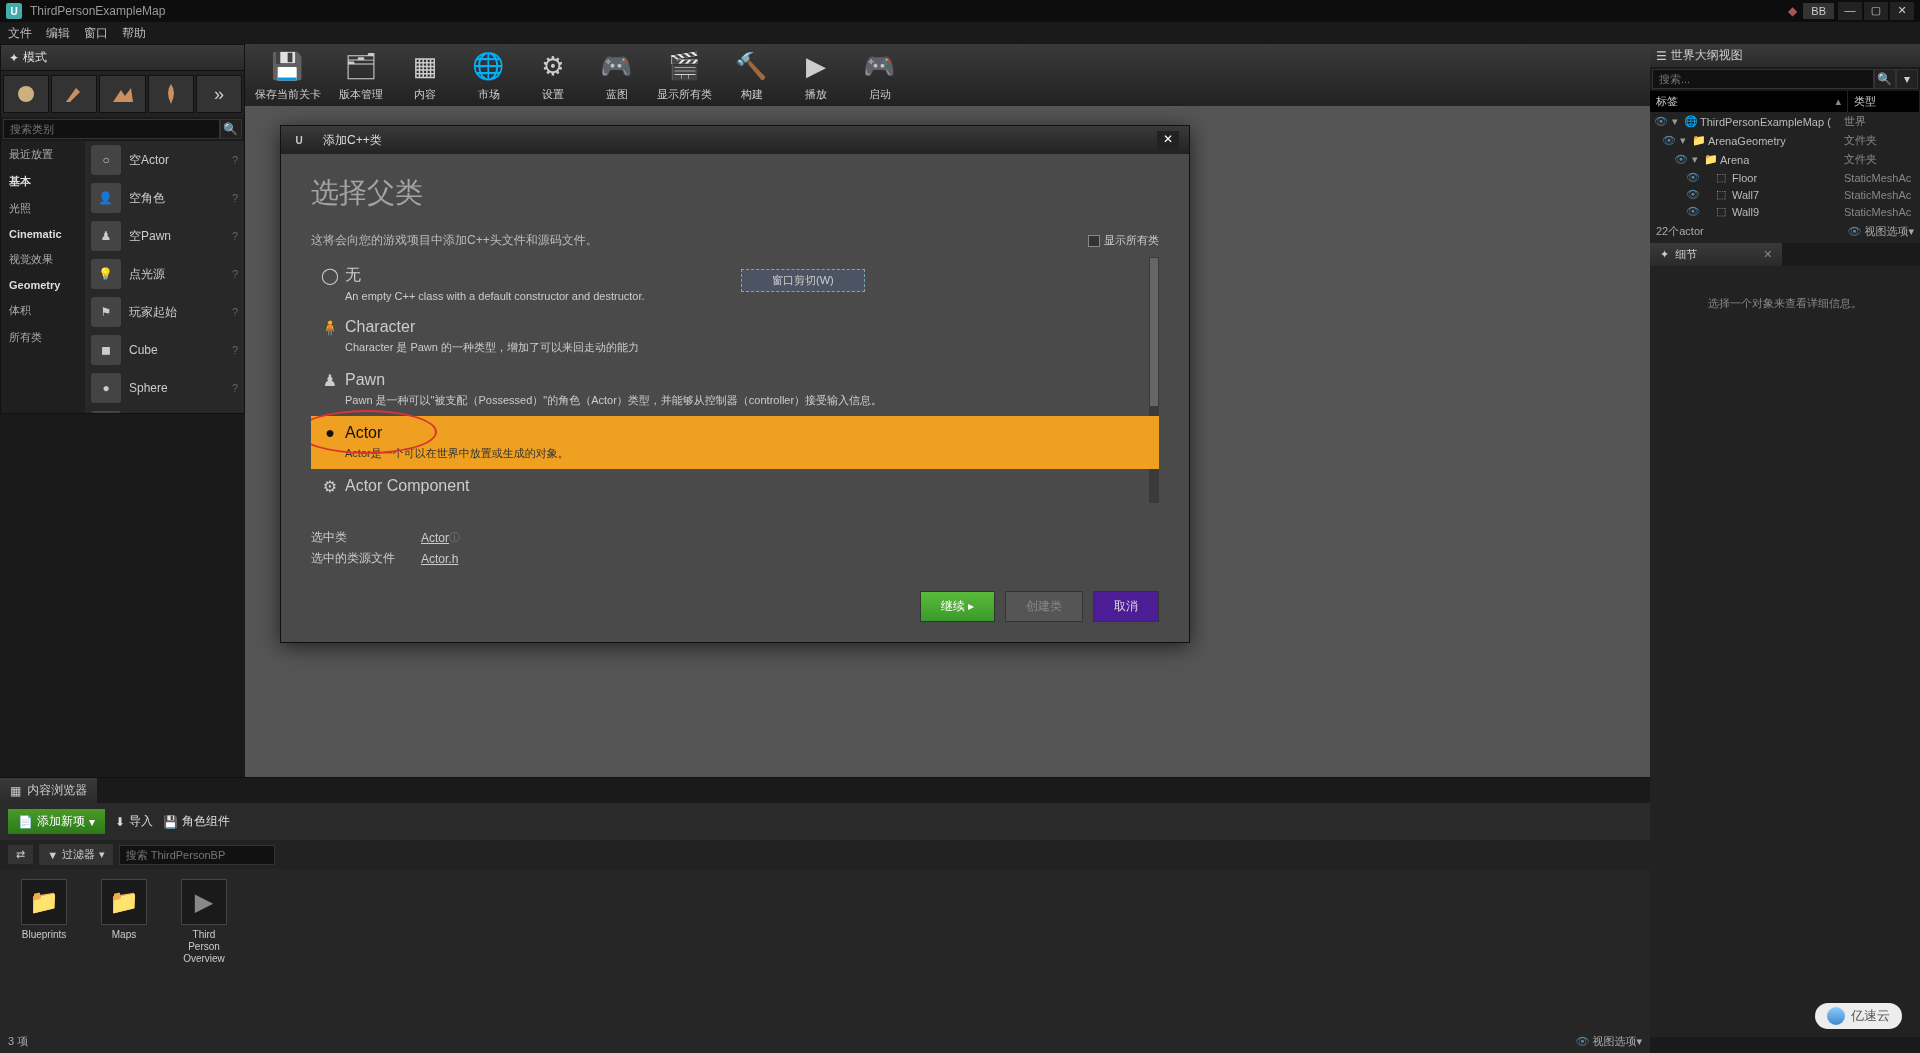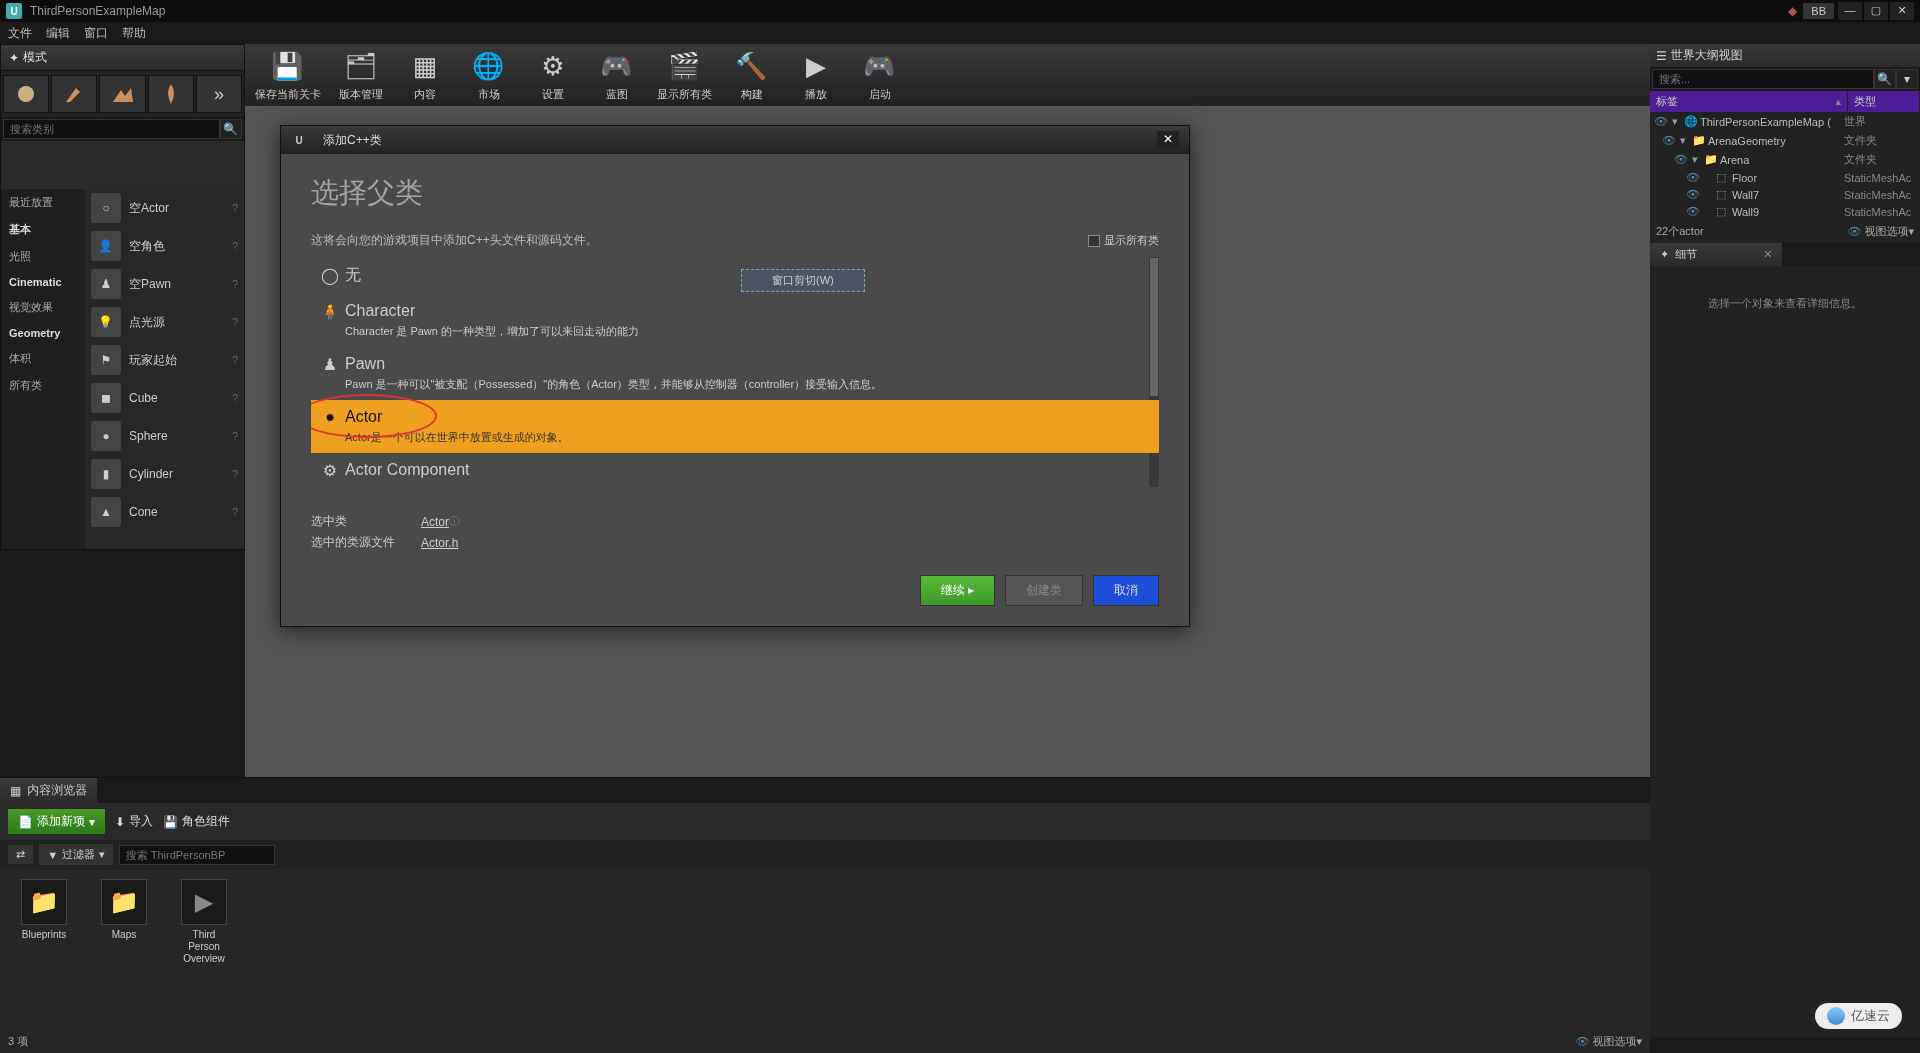--- a/index.html
+++ b/index.html
@@ -15,40 +15,40 @@
 .main { display: flex; height: calc(100% - 60px); }
 .left-col { width: 245px; display: flex; flex-direction: column; }
 .modes-panel { background: #2a2a2a; border: 1px solid #111; }
 .panel-tab { background: linear-gradient(#3a3a3a,#2a2a2a); padding: 4px 8px; color: #ddd; font-size: 12px; border-bottom: 1px solid #111; display:flex; align-items:center; gap:4px;}
 .mode-icons { display: flex; background: #222; padding: 4px 2px; gap: 2px; }
 .mode-icon { flex: 1; height: 38px; background: #333; display: flex; align-items: center; justify-content: center; border:1px solid #111; cursor:pointer;}
 .mode-icon svg { width: 24px; height: 24px; }
 .search-row { display: flex; padding: 2px; background: #1a1a1a; }
 .search-row input { flex: 1; background: #111; border: 1px solid #333; color: #ccc; padding: 3px 6px; font-size: 11px; }
 .search-row .mag { width: 22px; background: #222; display:flex;align-items:center;justify-content:center;border:1px solid #333;}
-.place-body { display: flex; height: 360px; margin-top: 48px; }
+.place-body { display: flex; height: 272px; }
 .cat-list { width: 84px; background: #1f1f1f; }
 .cat-item { padding: 6px 8px; color: #aaa; font-size: 11px; cursor: pointer; }
 .cat-item.strong { color: #ddd; font-weight: bold; }
 .actor-list { flex: 1; background: #282828; overflow: hidden; }
 .actor-item { display: flex; align-items: center; padding: 4px 6px; gap: 8px; color: #ccc; cursor: pointer; }
 .actor-item .thumb { width: 30px; height: 30px; background: #444; border-radius: 3px; display:flex;align-items:center;justify-content:center;}
 .actor-item .q { margin-left: auto; color: #666; font-size: 11px; }
 .center-col { flex: 1; display: flex; flex-direction: column; position: relative; }
 .toolbar { background: linear-gradient(#3a3a3a,#222); height: 62px; display: flex; align-items: center; padding: 0 10px; gap: 16px; }
 .tb-btn { display: flex; flex-direction: column; align-items: center; gap: 2px; cursor: pointer; min-width:48px;}
 .tb-btn .icon { width: 38px; height: 36px; display:flex;align-items:center;justify-content:center; }
 .tb-btn .lbl { font-size: 11px; color: #ccc; }
 .viewport { flex: 1; background: #555; position: relative; }
 .right-col { width: 270px; display: flex; flex-direction: column; background: #222; }
 .outliner { flex: 0 0 auto; }
 .outliner-head { display: flex; align-items: center; background: linear-gradient(#3a3a3a,#2a2a2a); padding: 3px 6px; gap:4px;}
 .outliner-search { display: flex; padding: 2px; background: #1a1a1a; }
 .outliner-search input { flex: 1; background: #111; border: 1px solid #333; color: #ccc; padding: 3px 6px; font-size: 11px; }
-.out-table-head { display: flex; background: #4c1d95; font-size: 11px; }
+.out-table-head { display: flex; background: #000000; font-size: 11px; }
 .out-table-head div { padding: 3px 6px; border-right: 1px solid #222; }
 .out-table-head .c1 { flex: 1; display:flex; align-items:center; justify-content:space-between;}
 .out-table-head .c2 { width: 72px; }
 .out-row { display: flex; align-items: center; padding: 2px 4px; font-size: 11px; color: #bbb; cursor:pointer;}
 .out-row .eye { width: 18px; color: #58a; }
 .out-row .tri { width: 12px; color: #999; }
 .out-row .ric { width: 16px; }
 .out-row .name { flex: 1; }
 .out-row .type { width: 72px; color: #888; }
 .out-row.lvl0 .name { padding-left: 0px; }
@@ -88,21 +88,21 @@
 .class-item .cdesc { font-size: 11px; margin-left: 22px; margin-top: 4px; color: #ccc; }
 .class-item.selected .cdesc { color: #333; }
 .cls-icon { width: 14px; height: 14px; display:inline-flex; align-items:center;justify-content:center;}
 .sel-info { padding: 10px 30px; font-size: 12px; color: #ccc; }
 .sel-info .row { display: flex; gap: 0; margin-bottom: 4px; align-items:center;}
 .sel-info .val { text-decoration: underline; }
 .modal-foot { display: flex; justify-content: flex-end; gap: 10px; padding: 10px 30px 20px; }
 .m-btn { padding: 6px 20px; font-size: 12px; cursor: pointer; border:1px solid #333;}
 .m-btn.primary { background: linear-gradient(#5aba3a,#3a9a2a); color: #fff; }
 .m-btn.disabled { background: #555; color: #888; }
-.m-btn.cancel { background: #1d4ed8; color: #ddd; }
+.m-btn.cancel { background: #4c1d95; color: #ddd; }
 .scroll-ind { position:absolute; right:0; top:0; bottom:0; width:10px; background:#3a3a3a;}
 .scroll-thumb { background:#666; width:8px; margin:1px; height:60%; }
 .window-overlay { position:absolute; left:430px; top:12px; background:rgba(80,100,140,0.4); border:1px dashed #7aa; padding:3px 30px; font-size:11px; color:#ccc;}
 .red-circle { position:absolute; border:2px solid #d33; border-radius:50%; width:140px; height:44px; pointer-events:none;}
 .help-q { color:#777; font-size:11px;}
 .watermark { position:absolute; right:18px; bottom:24px; background:rgba(255,255,255,0.92); border-radius:14px; padding:4px 12px; font-size:13px; color:#555; z-index:300; display:flex;align-items:center;gap:6px;}
 </style>
 </head>
 <body>
 
@@ -402,20 +402,21 @@
     </div>
     <div class="class-list" id="class-list">
       <div class="scroll-ind">
           <div class="scroll-thumb"></div>
         </div>
     <div class="class-item" style="position: relative;">
           <div class="cname">
             <span class="cls-icon">◯</span>
             <span>无</span>
           </div>
+          <div class="cdesc">An empty C++ class with a default constructor and destructor.</div>
           <div class="window-overlay">窗口剪切(W)</div>
         </div>
         <div class="class-item" style="position: relative;">
           <div class="cname">
             <span class="cls-icon">🧍</span>
             <span>Character</span>
           </div>
           <div class="cdesc">Character 是 Pawn 的一种类型，增加了可以来回走动的能力</div>
         </div>
         <div class="class-item" style="position: relative;">

